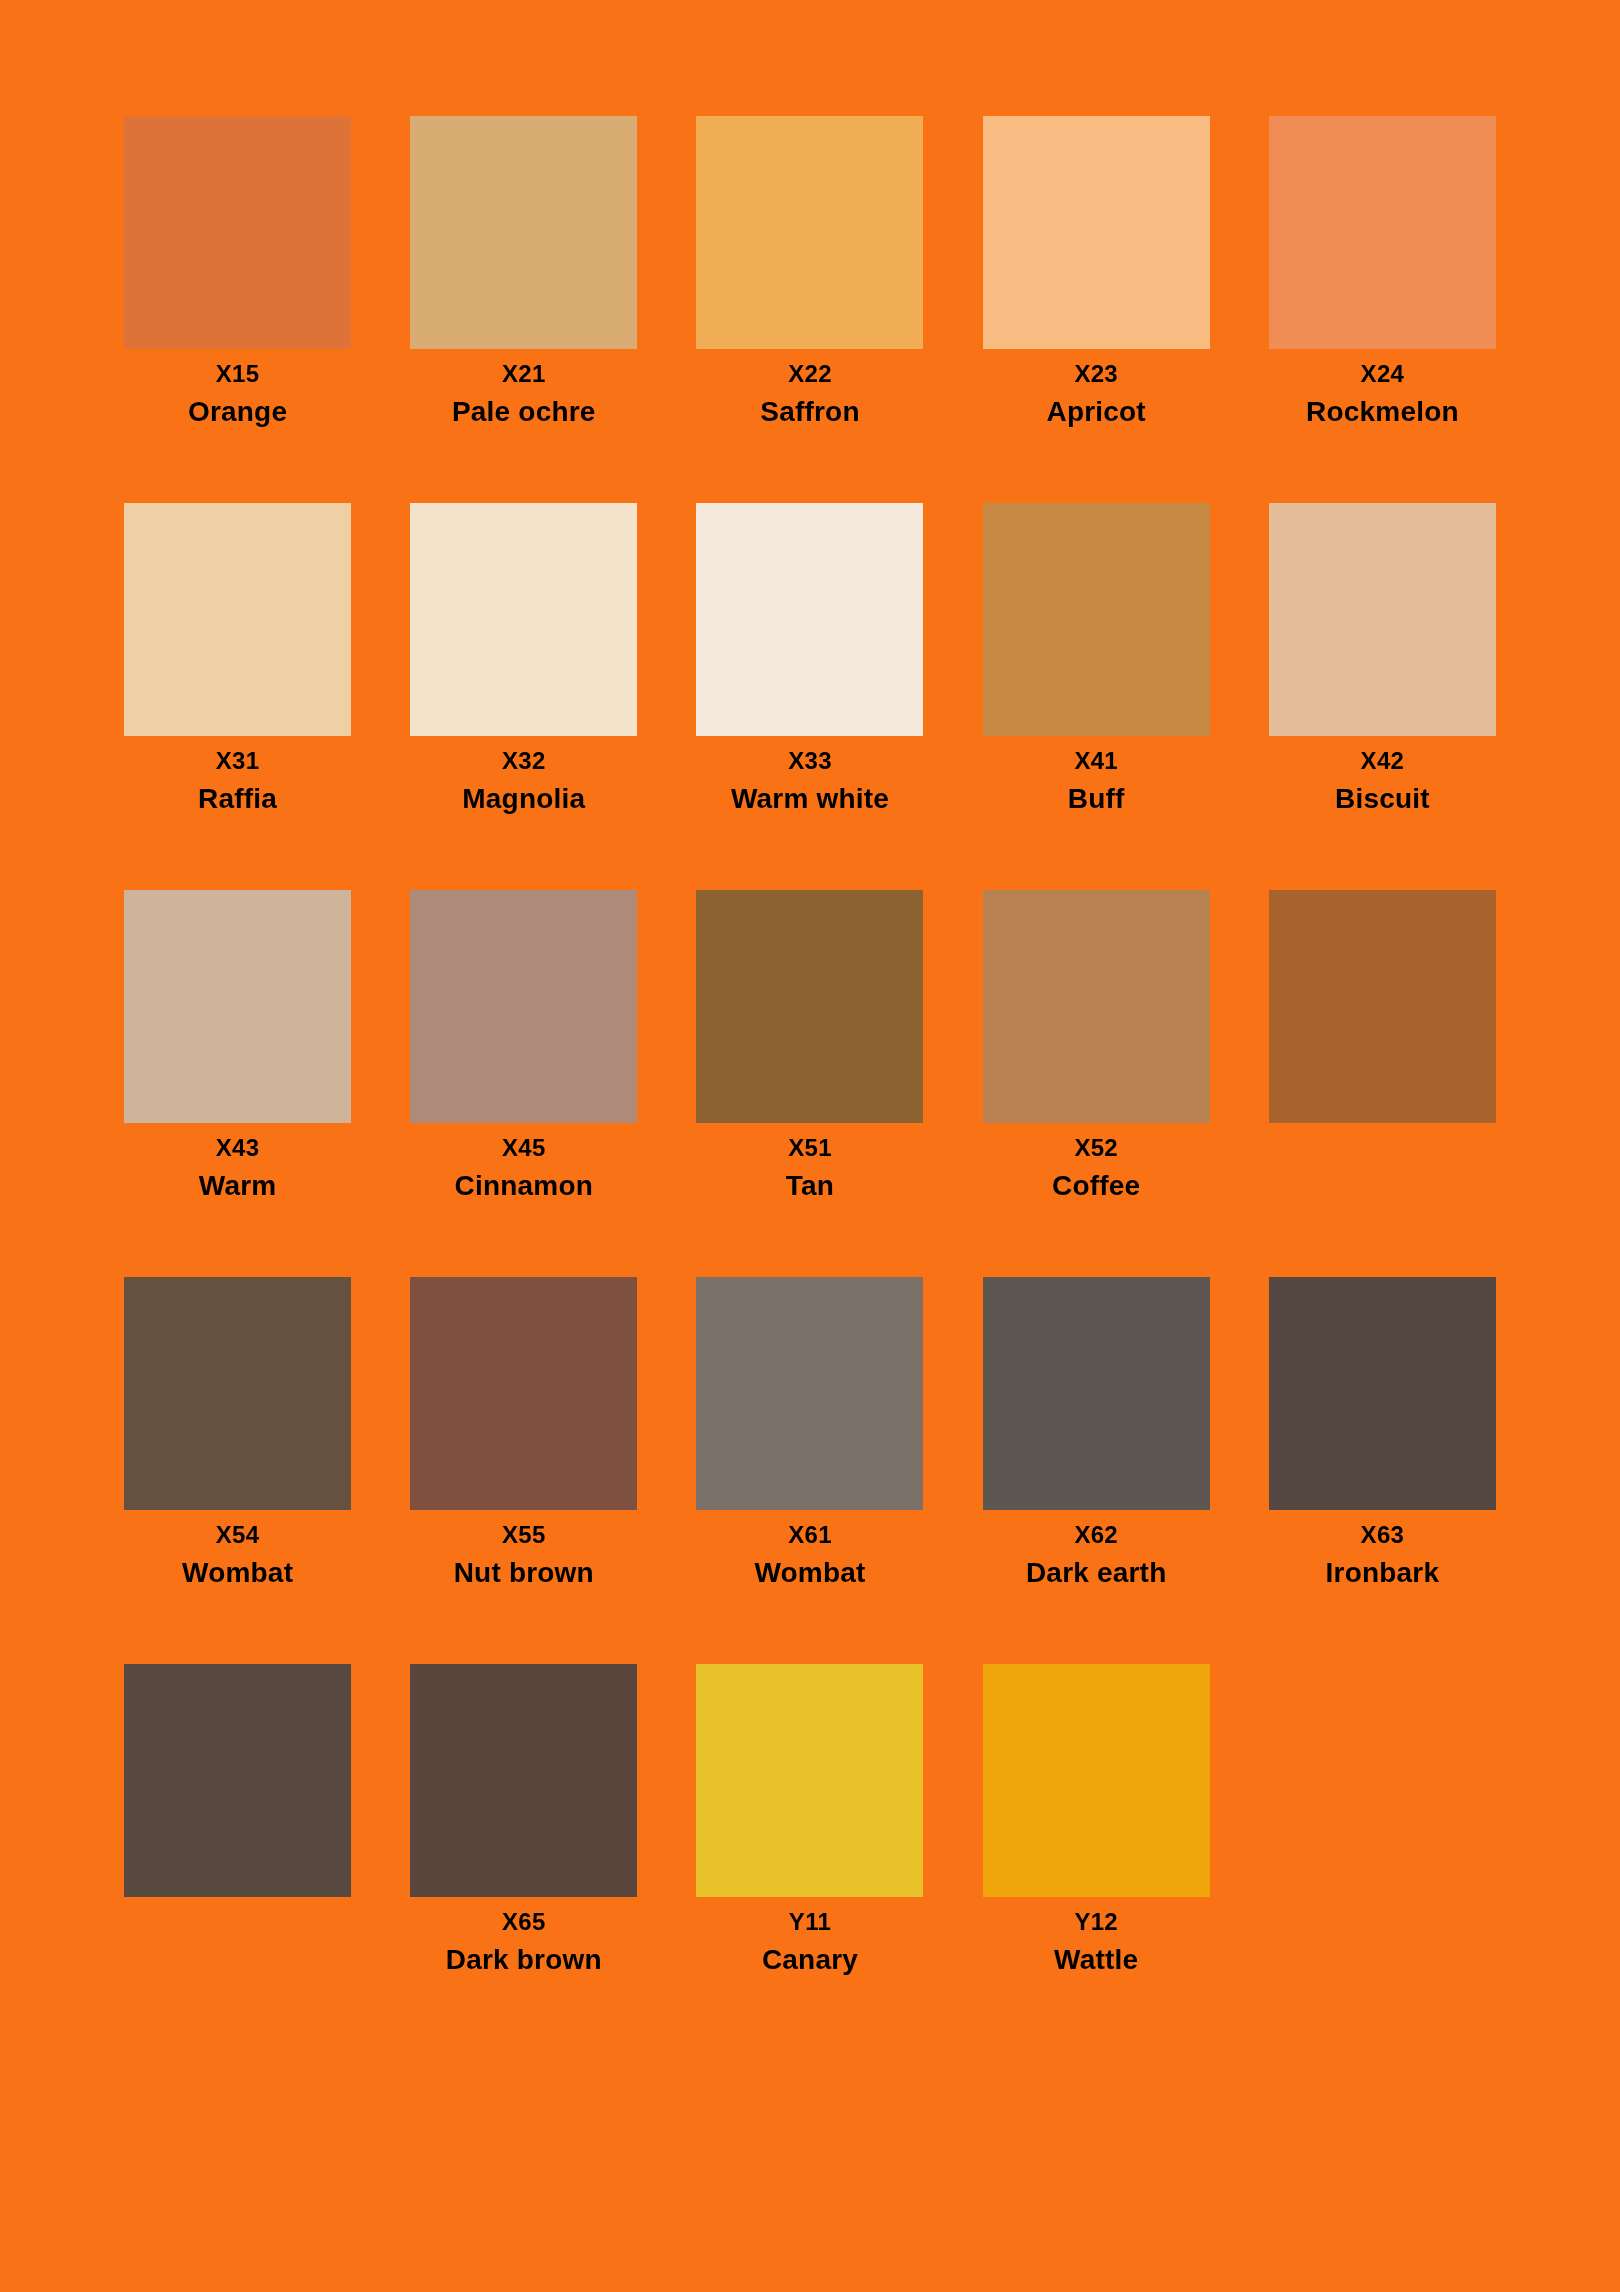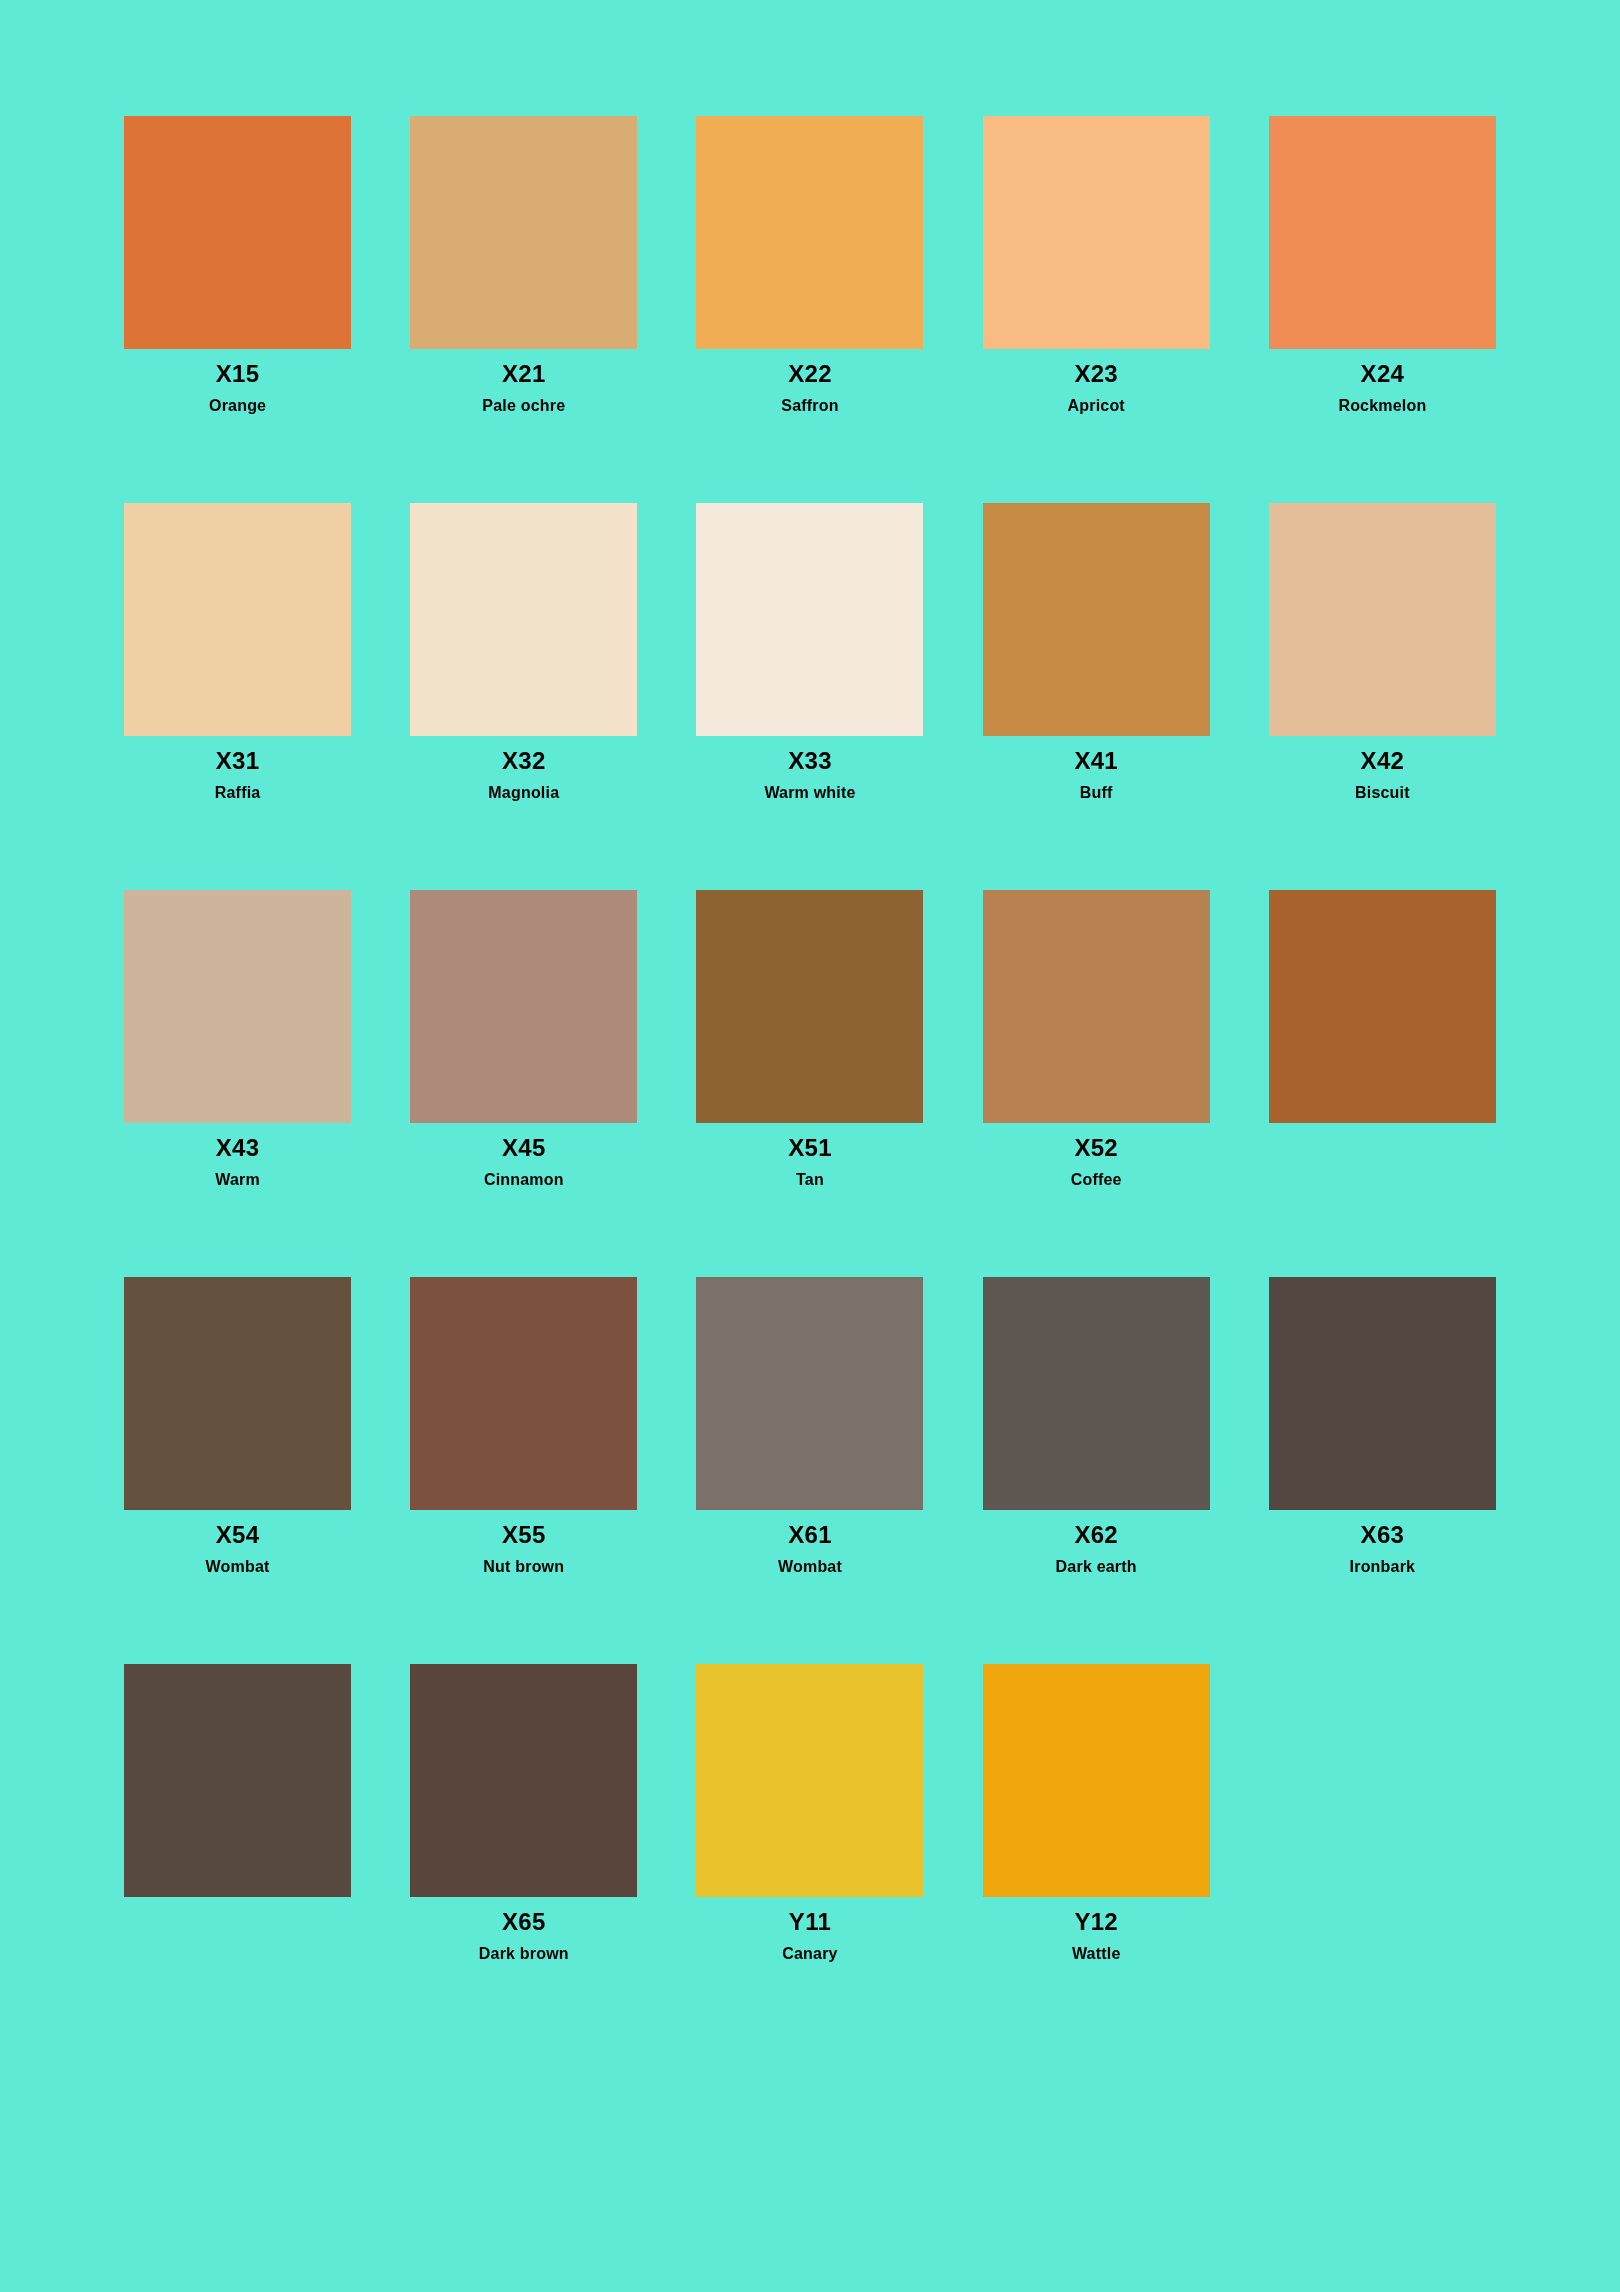--- a/index.html
+++ b/index.html
@@ -11,21 +11,21 @@
   body {
     width: 1620px;
     height: 2293px;
     font-family: "Liberation Sans", sans-serif;
     -webkit-font-smoothing: antialiased;
   }
   #page {
     position: relative;
     width: 1620px;
     height: 2293px;
-    background: #5eead4;
+    background: #f97316;
     box-sizing: border-box;
     padding: 116px 0 0 0;
   }
   .grid {
     display: grid;
     grid-template-columns: repeat(5, 1fr);
     grid-template-rows: repeat(5, 1fr);
     column-gap: 0px;
     row-gap: 0px;
     width: 1431px;
@@ -56,21 +56,21 @@
   .code {
     display: block;
     font-size: 24px;
     font-weight: bold;
     color: #000000;
     letter-spacing: 0.3px;
     margin-bottom: 12.7px;
   }
   .name {
     display: block;
-    font-size: 16px;
+    font-size: 28px;
     font-weight: bold;
     color: #000000;
     letter-spacing: 0.2px;
     text-align: center;
   }
 </style>
 </head>
 <body>
 
 <div id="page">

